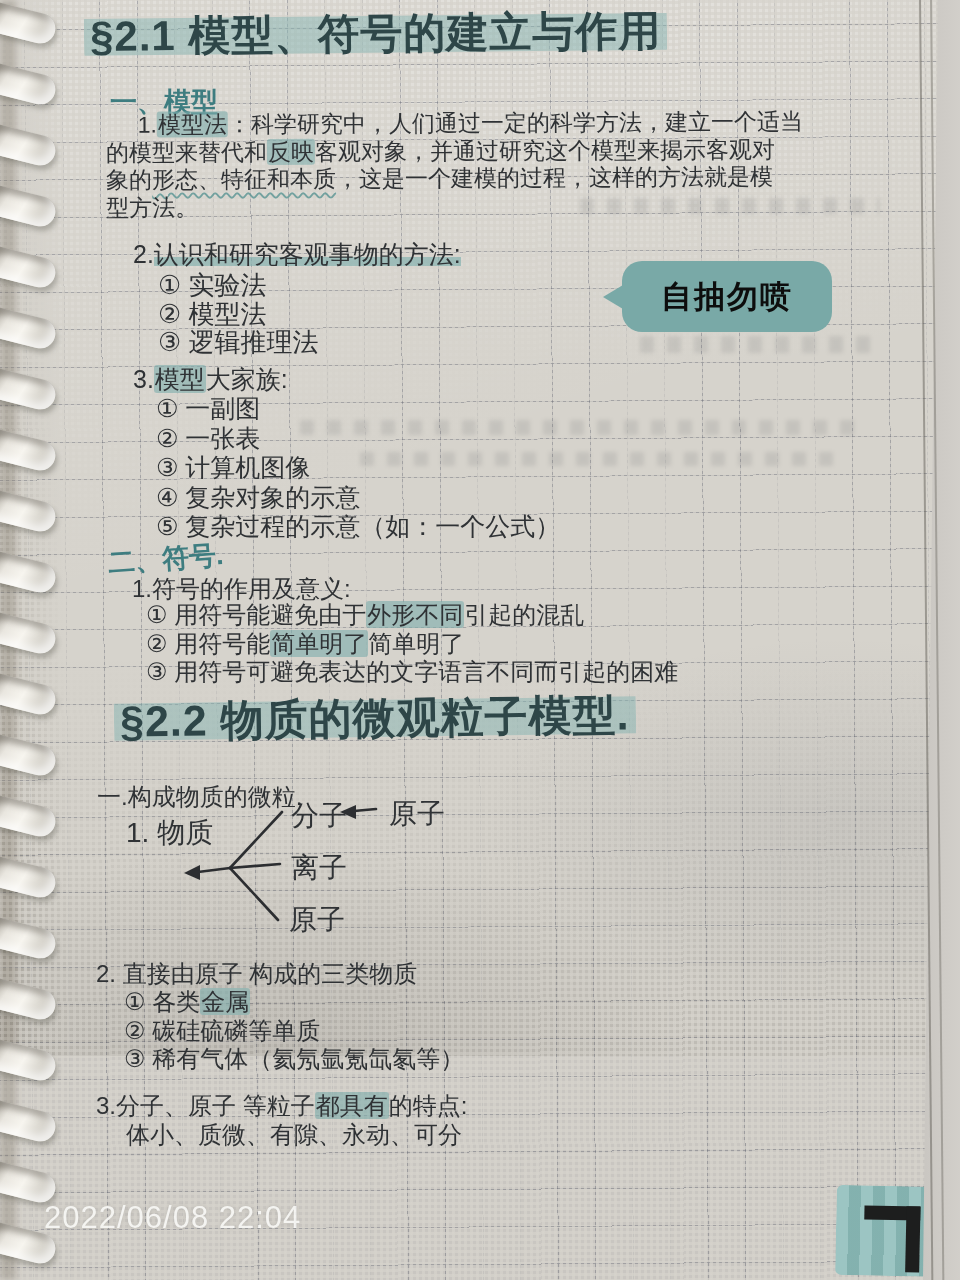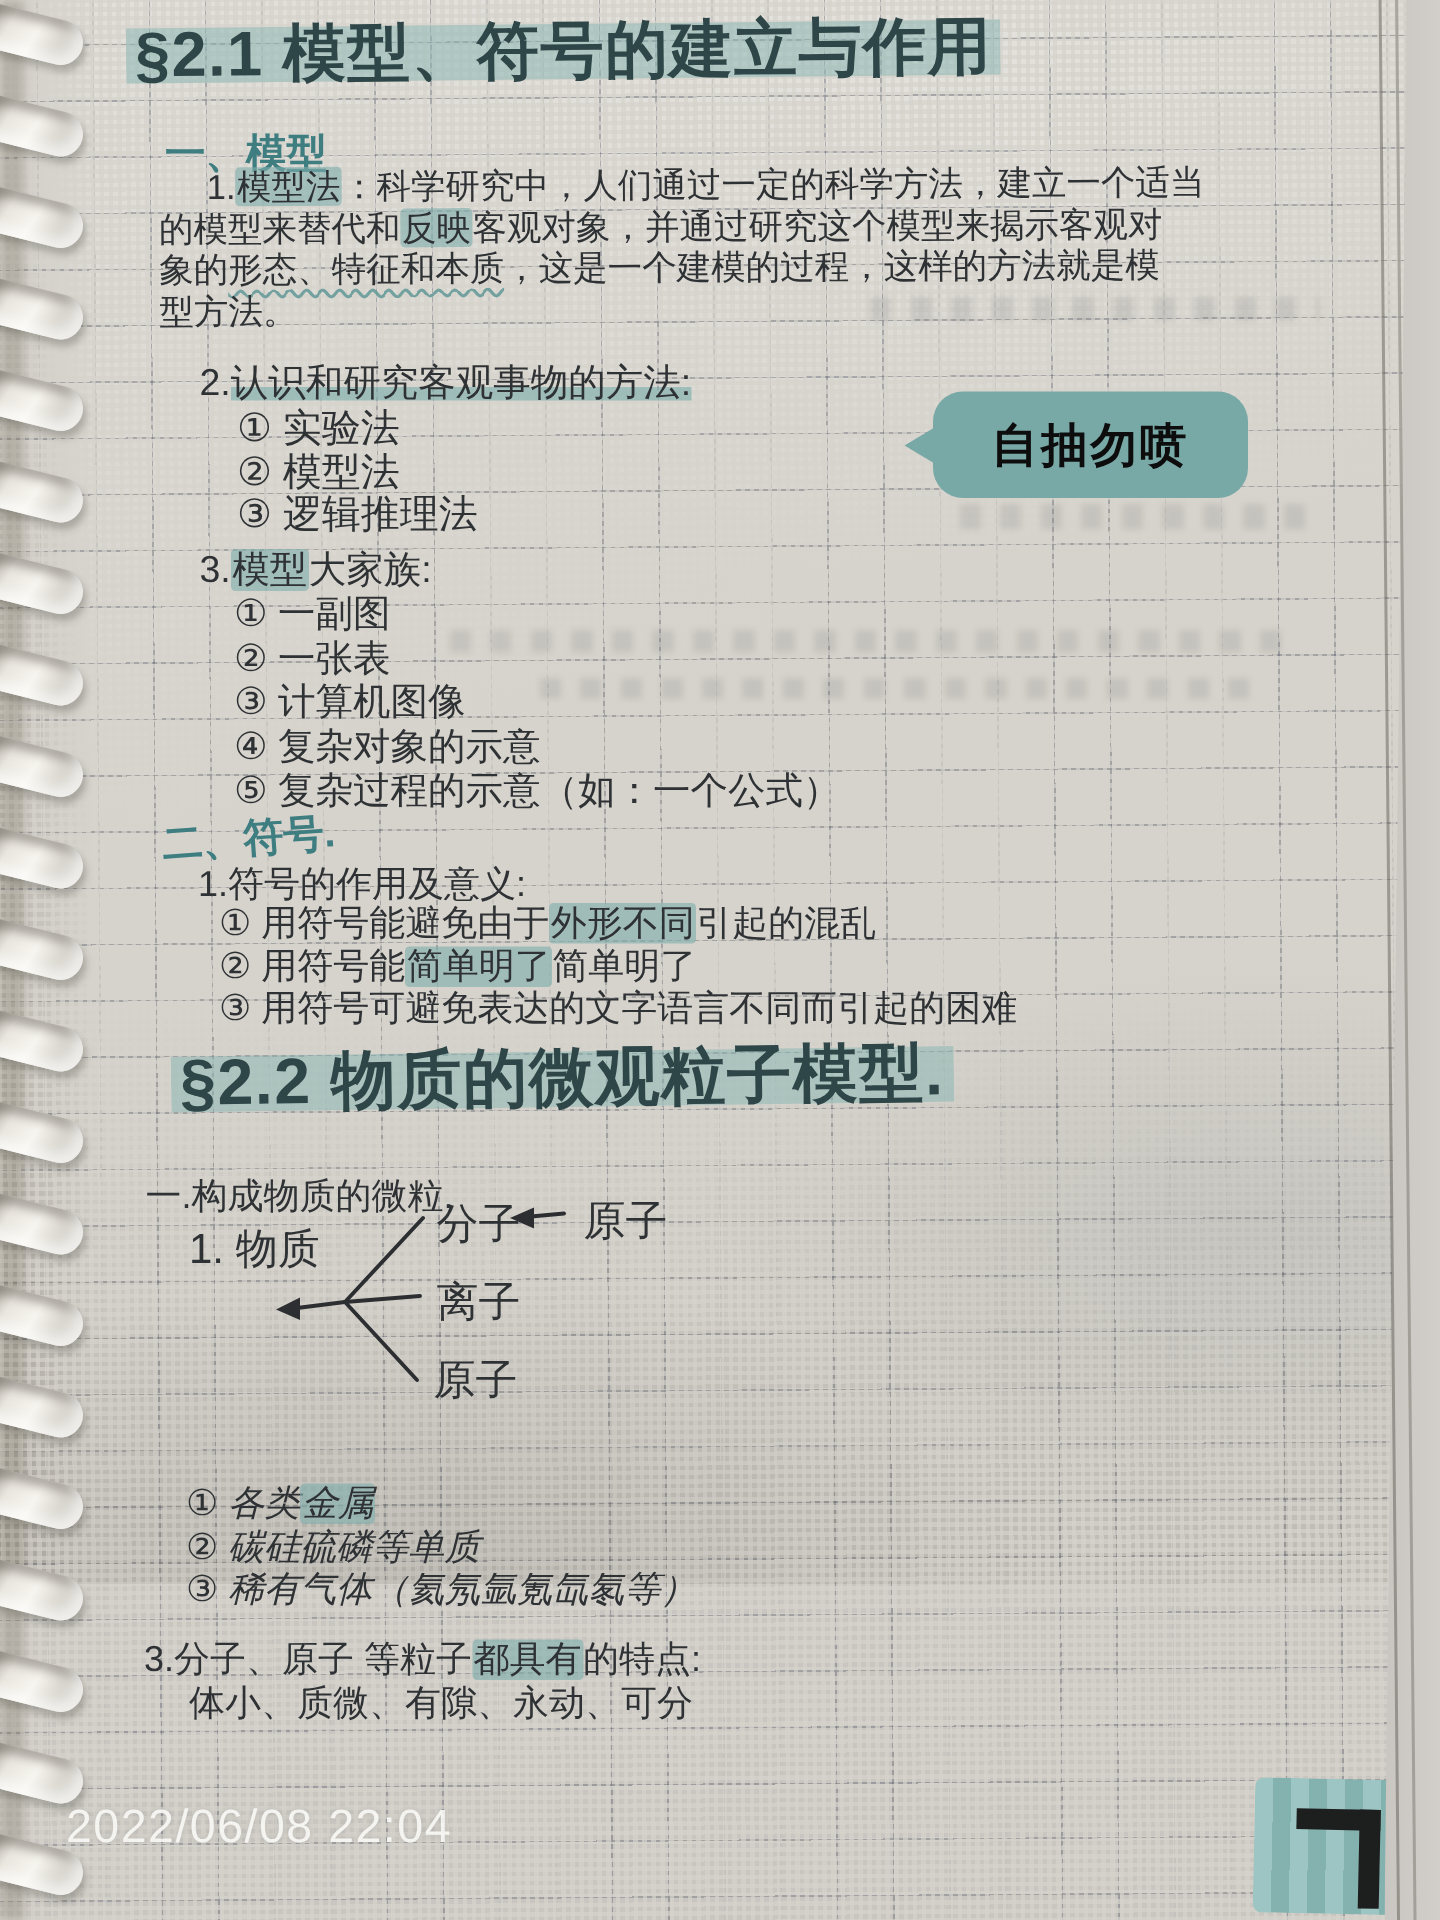--- a/index.html
+++ b/index.html
@@ -72,21 +72,21 @@
   .heading{font-size:25px;font-weight:400;}
   .list-item{display:block;}
   #defLines{left:106px;top:110px;font-size:23px;line-height:27.5px;transform:rotate(-0.3deg);}
   #defLines .list-item:first-child{padding-left:32px;}
   #methodsList{left:158px;top:268px;font-size:26px;}
   #methodsList .list-item{height:28.5px;}
   #familyList{left:156px;top:392px;font-size:25px;}
   #familyList .list-item{height:29.5px;}
   #symbolList{left:146px;top:599px;font-size:24px;}
   #symbolList .list-item{height:28.5px;}
-  #atomList{left:124px;top:986px;font-size:24px;font-style:italic;}
+  #atomList{left:124px;top:986px;font-size:24px;}
   #atomList .list-item{height:28.5px;}
   
   .bubble{position:absolute;left:622px;top:261px;width:210px;height:71px;
     background:#79a9a7;border-radius:20px;z-index:5;
     display:flex;align-items:center;justify-content:center;}
   .bubble-text{font-size:31px;font-weight:700;color:#0d0d0d;letter-spacing:2px;}
   .bubble-tail{position:absolute;left:-19px;top:24px;width:0;height:0;
     border-top:12px solid transparent;border-bottom:12px solid transparent;
     border-right:20px solid #79a9a7;}
   
@@ -175,20 +175,21 @@
         <path d="M60,78 L108,130"></path>
         <path d="M60,78 L28,82"></path>
         <path d="M206,19 L184,21"></path>
       </g>
       <g fill="#2c2e31">
         <polygon points="14,83 30,75 30,90"></polygon>
         <polygon points="170,22 186,15 186,29"></polygon>
       </g>
     </svg>
 
+    <div class="hw" style="left:96px;top:958px;font-size:24px;">2. 直接由原子 构成的三类物质</div>
     <div class="hw" id="atomList">
         <div class="list-item"><span>① 各类</span><span class="hl">金属</span></div>
         <div class="list-item"><span>② 碳硅硫磷等单质</span></div>
         <div class="list-item"><span>③ 稀有气体（氦氖氩氪氙氡等）</span></div>
       </div>
 
     <div class="hw" style="left:96px;top:1090px;font-size:24px;"><span>3.分子、原子 等粒子</span><span class="hl">都具有</span><span>的特点:</span></div>
     <div class="hw" style="left:126px;top:1119px;font-size:24px;">体小、质微、有隙、永动、可分</div>
 
     <div class="corner-mark">

